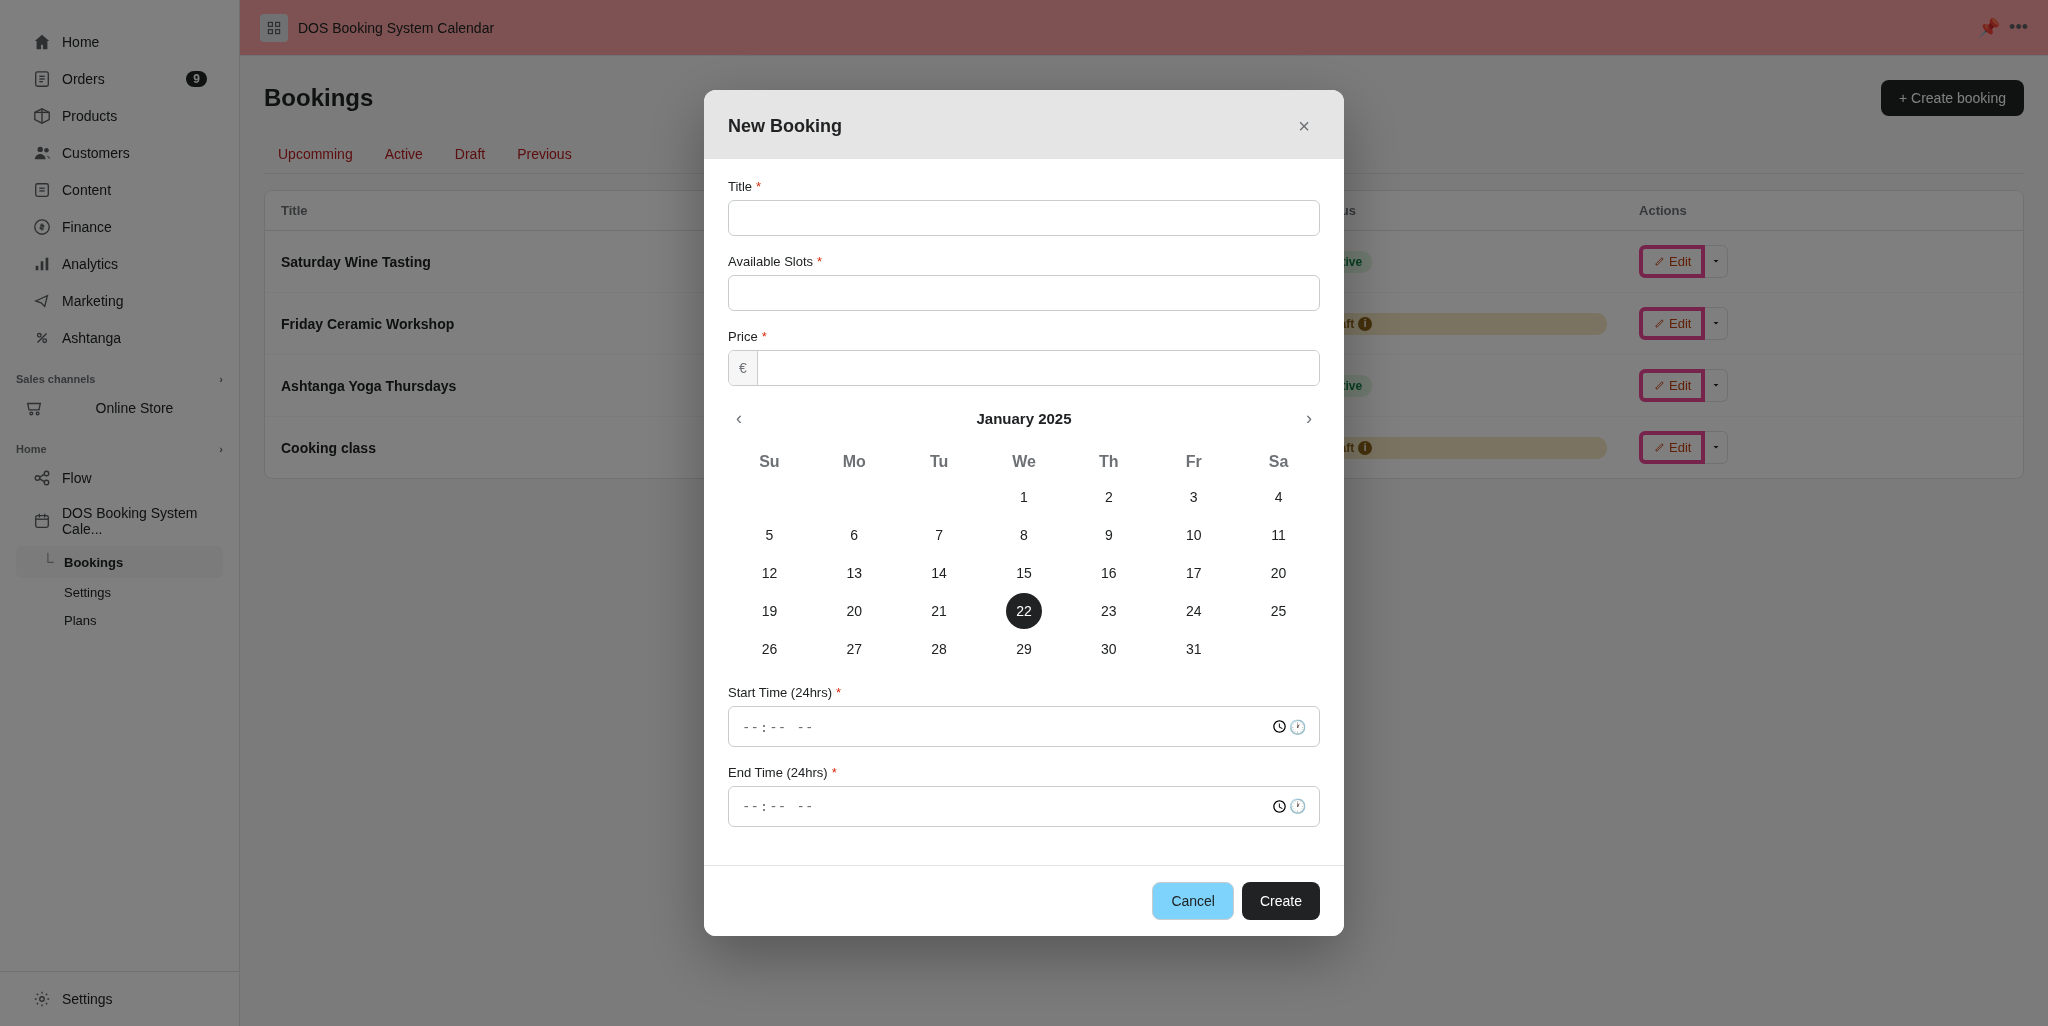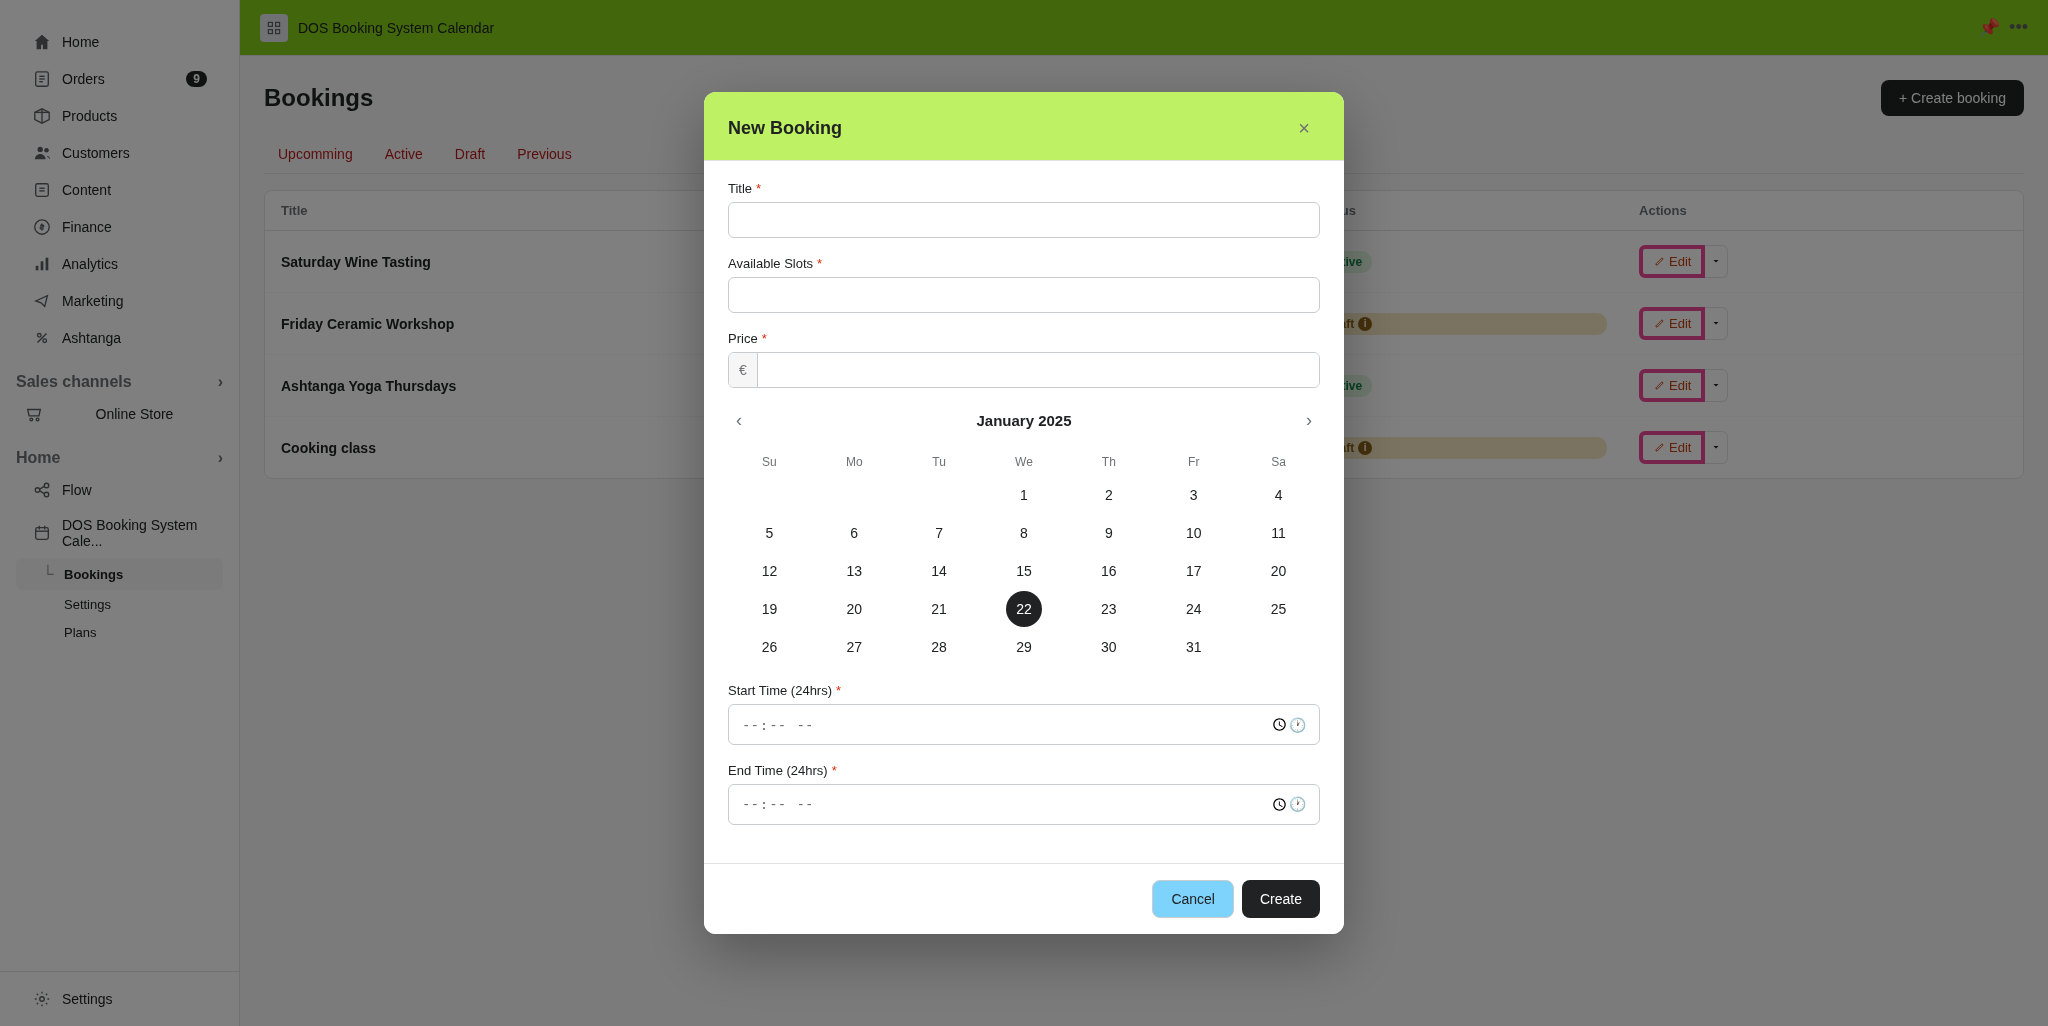--- a/index.html
+++ b/index.html
@@ -4,31 +4,31 @@
   <style>
     * { box-sizing: border-box; margin: 0; padding: 0; }
     body { font-family: -apple-system, BlinkMacSystemFont, 'Segoe UI', sans-serif; background: #f6f6f7; display: flex; height: 100vh; overflow: hidden; font-size: 14px; }
 
     
     .sidebar { width: 240px; background: #fff; border-right: 1px solid #e1e3e5; display: flex; flex-direction: column; height: 100vh; overflow-y: auto; flex-shrink: 0; }
     .sidebar-item { display: flex; align-items: center; gap: 10px; padding: 8px 16px; cursor: pointer; color: #202223; border-radius: 6px; margin: 1px 8px; }
     .sidebar-item .icon { width: 20px; height: 20px; display: flex; align-items: center; justify-content: center; color: #5c5f62; }
     .sidebar-item .label { font-size: 14px; flex: 1; }
     .sidebar-item .badge { background: #202223; color: #fff; border-radius: 10px; padding: 1px 7px; font-size: 12px; font-weight: 600; }
-    .sidebar-section { padding: 12px 16px 4px; font-size: 16px; color: #6d7175; font-weight: 600; display: flex; align-items: flex-start; justify-content: space-between; cursor: pointer; }
+    .sidebar-section { padding: 12px 16px 4px; font-size: 11px; color: #6d7175; font-weight: 600; display: flex; align-items: flex-start; justify-content: space-between; cursor: pointer; }
     .sidebar-subitem { display: flex; align-items: center; gap: 8px; padding: 6px 16px 6px 24px; cursor: pointer; color: #202223; border-radius: 6px; margin: 1px 8px; font-size: 13px; }
     .sidebar-subitem.active { background: #f6f6f7; font-weight: 600; }
     .sidebar-bottom { margin-top: auto; border-top: 1px solid #e1e3e5; padding: 8px; }
     .sidebar-connector { width: 16px; height: 20px; display: inline-flex; align-items: center; justify-content: center; color: #999; font-size: 16px; }
 
     
     .main { flex: 1; display: flex; flex-direction: column; overflow: hidden; position: relative; }
 
     
-    .topbar { background: #84cc16; border-bottom: 1px solid #e1e3e5; padding: 12px 20px; height: 56px; display: flex; align-items: center; gap: 10px; }
+    .topbar { background: #fca5a5; border-bottom: 1px solid #e1e3e5; padding: 12px 20px; height: 56px; display: flex; align-items: center; gap: 10px; }
     .topbar-icon { width: 28px; height: 28px; background: #e1e3e5; border-radius: 4px; display: flex; align-items: center; justify-content: center; }
     .topbar-title { font-size: 14px; font-weight: 500; color: #202223; flex: 1; }
     .topbar-actions { display: flex; gap: 8px; align-items: center; }
     .topbar-pin { color: #5c5f62; font-size: 18px; cursor: pointer; }
     .topbar-more { color: #5c5f62; font-size: 18px; cursor: pointer; }
 
     
     .content { flex: 1; padding: 24px; overflow-y: auto; position: relative; }
     .page-header { display: flex; align-items: center; justify-content: space-between; margin-bottom: 20px; }
     .page-title { font-size: 24px; font-weight: 700; color: #202223; }
@@ -50,41 +50,41 @@
     .action-btn { background: none; border: 4px solid #ec4899; border-radius: 6px; padding: 5px 10px; cursor: pointer; font-size: 13px; color: #c2410c; display: inline-flex; align-items: center; gap: 4px; }
     .action-dropdown { background: none; border: 1px solid #e1e3e5; border-left: none; border-radius: 0 6px 6px 0; padding: 5px 6px; cursor: pointer; color: #202223; }
     .action-group { display: flex; }
     .action-btn.left { border-radius: 6px 0 0 6px; }
 
     
     .overlay { position: fixed; inset: 0; background: rgba(0,0,0,0.5); z-index: 100; display: flex; align-items: center; justify-content: center; }
 
     
     .modal { background: #fff; border-radius: 12px; width: 640px; max-height: 85vh; overflow-y: auto; box-shadow: 0 20px 60px rgba(0,0,0,0.3); z-index: 101; }
-    .modal-header { display: flex; align-items: center; justify-content: space-between; padding: 20px 24px 16px; border-bottom: 1px solid #e1e3e5; position: sticky; top: 0; background: #bef264; z-index: 1; }
+    .modal-header { display: flex; align-items: center; justify-content: space-between; padding: 20px 24px 16px; border-bottom: 1px solid #e1e3e5; position: sticky; top: 0; background: #e5e5e5; z-index: 1; }
     .modal-title { font-size: 18px; font-weight: 700; color: #202223; }
     .modal-close { background: none; border: none; font-size: 20px; cursor: pointer; color: #6d7175; width: 32px; height: 32px; display: flex; align-items: center; justify-content: center; border-radius: 4px; }
     .modal-body { padding: 20px 24px; }
     .modal-footer { display: flex; justify-content: flex-end; gap: 8px; padding: 16px 24px; border-top: 1px solid #e1e3e5; position: sticky; bottom: 0; background: #fff; }
 
     .form-group { margin-bottom: 18px; }
     .form-label { font-size: 13px; font-weight: 500; color: #202223; margin-bottom: 6px; display: flex; align-items: center; gap: 4px; }
     .form-label .required { color: #d72c0d; }
     .form-input { width: 100%; border: 1px solid #c9cccf; border-radius: 6px; padding: 9px 12px; font-size: 14px; color: #202223; outline: none; }
     .form-input-prefix { display: flex; align-items: center; border: 1px solid #c9cccf; border-radius: 6px; overflow: hidden; }
     .form-input-prefix span { padding: 9px 10px; background: #f6f6f7; color: #6d7175; font-size: 14px; border-right: 1px solid #c9cccf; }
     .form-input-prefix input { border: none; flex: 1; padding: 9px 10px; font-size: 14px; outline: none; }
 
     
     .calendar { margin-bottom: 18px; }
     .cal-header { display: flex; align-items: center; justify-content: space-between; margin-bottom: 14px; }
     .cal-nav { background: none; border: none; cursor: pointer; color: #6d7175; font-size: 18px; padding: 4px 8px; border-radius: 4px; }
     .cal-month { font-size: 15px; font-weight: 600; color: #202223; }
     .cal-grid { display: grid; grid-template-columns: repeat(7, 1fr); gap: 2px; }
-    .cal-dow { text-align: center; font-size: 12px; color: #6d7175; font-weight: 400; padding: 6px 0; }
+    .cal-dow { text-align: center; font-size: 16px; color: #6d7175; font-weight: 700; padding: 6px 0; }
     .cal-day { text-align: center; padding: 8px 4px; font-size: 14px; cursor: pointer; border-radius: 50%; width: 36px; height: 36px; display: flex; align-items: center; justify-content: center; margin: auto; color: #202223; }
     .cal-day.selected { background: #202223; color: #fff; border-radius: 50%; }
     .cal-day.empty { cursor: default; }
 
     .btn-secondary { background: #7dd3fc; border: 1px solid #c9cccf; border-radius: 8px; padding: 10px 18px; font-size: 14px; font-weight: 500; cursor: pointer; color: #202223; }
 
     .time-input { display: flex; align-items: center; border: 1px solid #c9cccf; border-radius: 6px; padding: 9px 12px; }
     .time-input input { border: none; flex: 1; font-size: 14px; outline: none; color: #6d7175; }
     .time-input .clock-icon { color: #6d7175; }
   </style>

